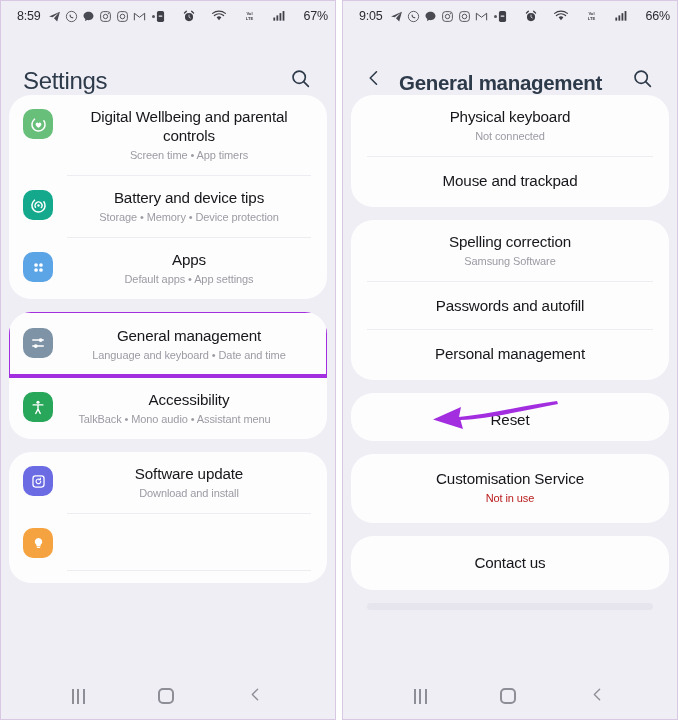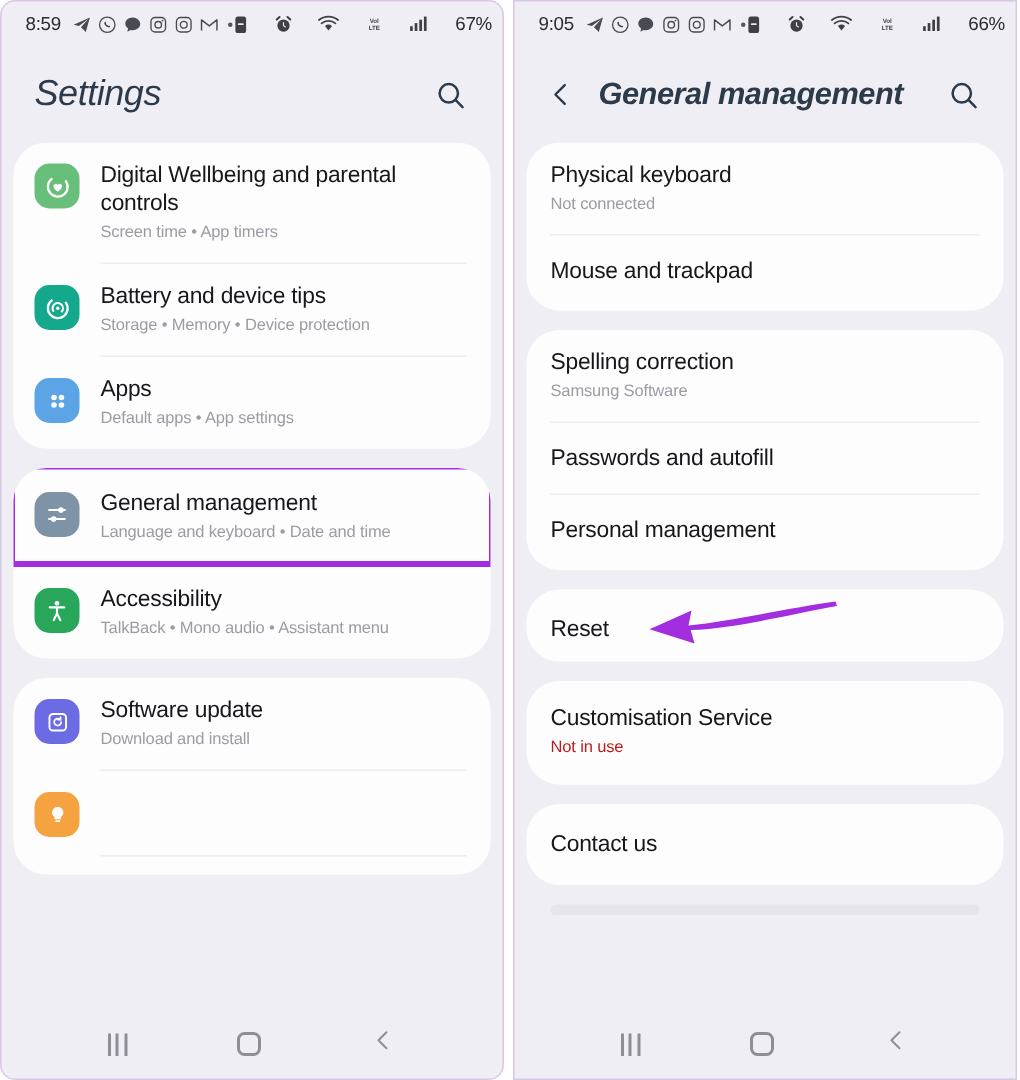--- a/index.html
+++ b/index.html
@@ -16,21 +16,21 @@
   }
   .phone {
     width: 336px; height: 720px;
     border: 1px solid #d9c8e4;
     background: #f0eef5;
     position: relative;
     overflow: hidden;
     display: flex;
     flex-direction: column;
   }
-  .phone.left { margin-right: 4px; border-radius: 10px; }
+  .phone.left { margin-right: 4px; }
   .phone.right { margin-left: 2px; }
 
   
   .statusbar {
     height: 30px;
     flex: 0 0 30px;
     display: flex;
     align-items: center;
     padding: 0 14px 0 16px;
     font-size: 12.5px;
@@ -40,23 +40,22 @@
   .sb-time { font-size: 12.5px; letter-spacing: -0.2px; color: #2b2b33; margin-right: 3px; }
   .sb-right { margin-left: auto; display: flex; align-items: center; gap: 17px; }
   .sb-pct { font-size: 12.5px; color: #2b2b33; margin: 0 1px 0 2px; letter-spacing: -0.2px; }
   .sbicon { display: inline-flex; align-items: center; justify-content: center; }
   .sbdot { width: 3px; height: 3px; border-radius: 50%; background: #55555e; display: inline-block; margin-left: 2px; }
 
   
   .header {
     flex: 0 0 64px;
     display: flex;
-    align-items: center;
+    align-items: flex-end;
     padding: 0 18px 0 22px;
-    font-style: italic;
   }
   .header.sub { padding-left: 14px; }
   .hdr-title {
     font-size: 23px;
     color: #2d3a4a;
     letter-spacing: -0.3px;
   }
   .hdr-title.big { font-size: 24px; font-weight: 400; }
   .hdr-title.small { font-size: 20.5px; font-weight: 700; margin-left: 8px; }
   .hdr-spacer { flex: 1; }
@@ -65,20 +64,21 @@
     display: flex; align-items: center; justify-content: center;
     flex: 0 0 auto;
   }
 
   
   .body {
     flex: 1;
     padding: 0 8px;
     position: relative;
     overflow: hidden;
+    text-align: center;
   }
   .card {
     background: #fdfdfe;
     border-radius: 22px;
     margin-bottom: 13px;
     padding: 0 0;
     overflow: hidden;
   }
 
   .row {

